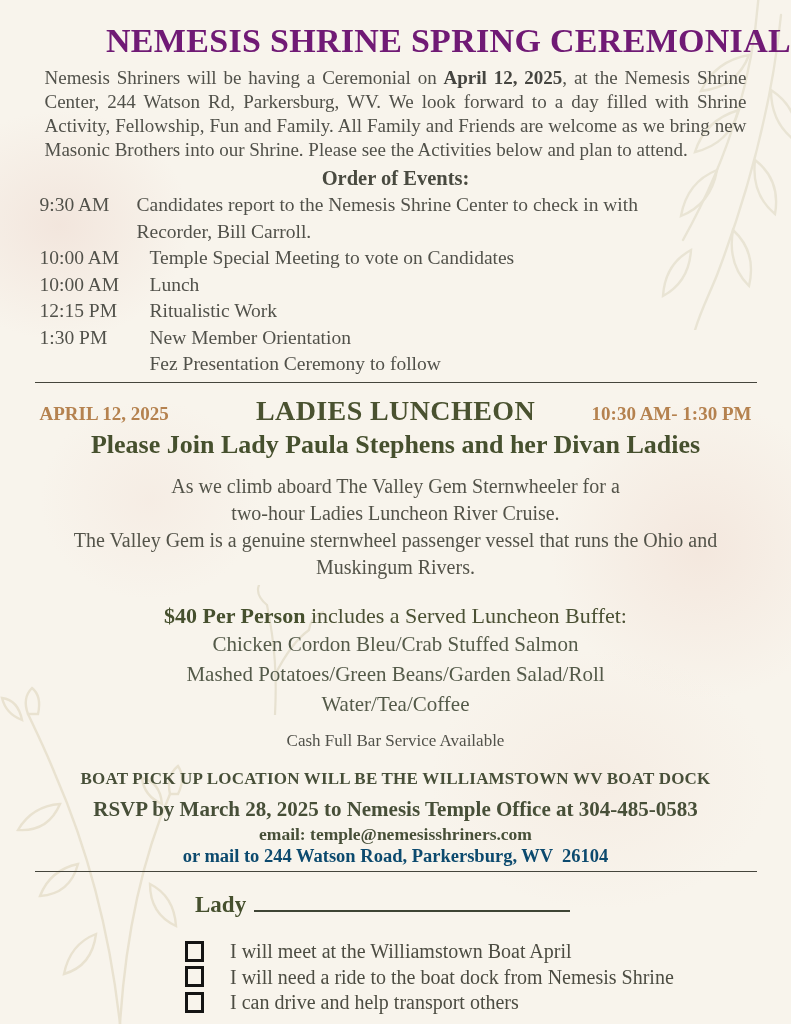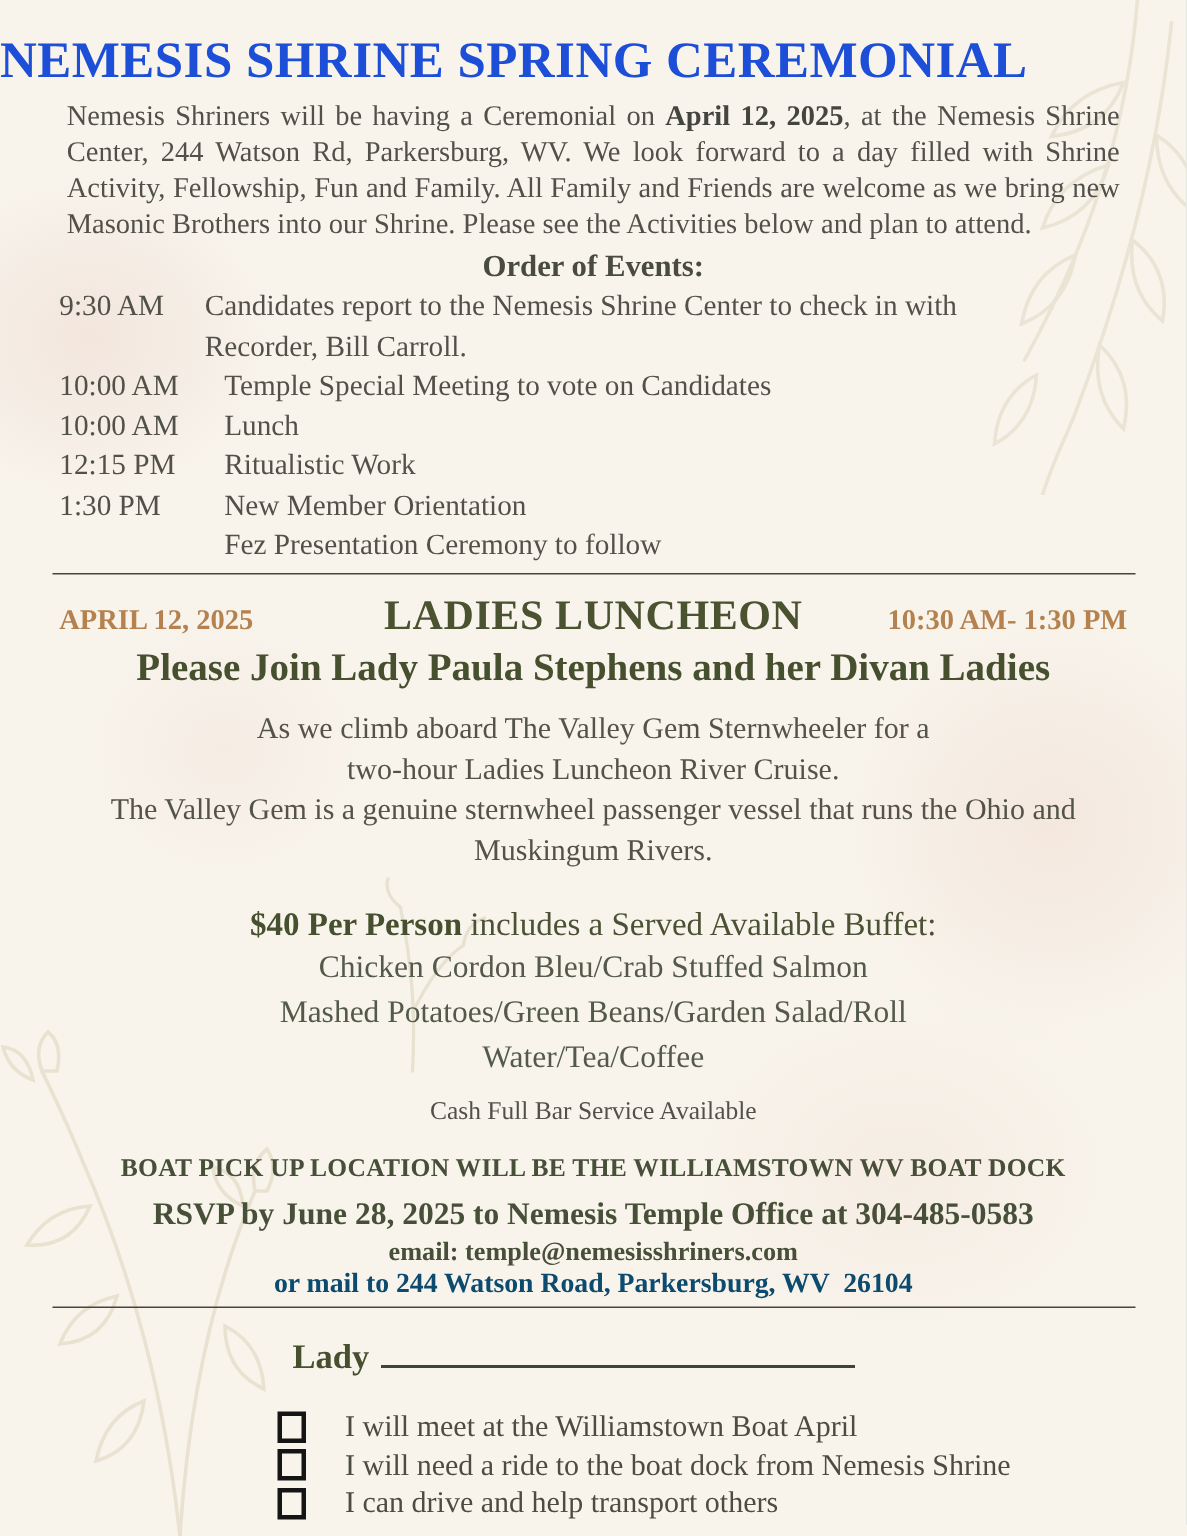--- a/index.html
+++ b/index.html
@@ -18,22 +18,22 @@
            background:radial-gradient(closest-side, rgba(234,208,198,.40), rgba(234,208,198,0)); }
   .blob2 { right:-60px; top:400px; width:300px; height:300px;
            background:radial-gradient(closest-side, rgba(238,214,202,.42), rgba(238,214,202,0)); }
   .blob3 { left:40px; top:400px; width:220px; height:200px;
            background:radial-gradient(closest-side, rgba(240,220,210,.30), rgba(240,220,210,0)); }
   .blob4 { left:430px; top:650px; width:340px; height:260px;
            background:radial-gradient(closest-side, rgba(240,222,210,.32), rgba(240,222,210,0)); }
   .content { position:relative; z-index:1; padding-top:23px; }
 
   h1.title {
-    margin:0; text-align:left; font-size:34px; font-weight:bold;
-    letter-spacing:.3px; color:#1d4ed8; line-height:1.05;
+    margin:0; text-align:right; font-size:34px; font-weight:bold;
+    letter-spacing:.3px; color:#701a75; line-height:1.05;
   }
   .intro {
     margin:7px auto 0; width:702px; font-size:19px; line-height:1.27;
     text-align:justify; color:#51514a;
   }
   .intro b { color:#454540; }
 
   .oe-heading {
     margin:5px 0 0; text-align:center; font-size:20.5px; font-weight:bold; color:#494a40;
   }
@@ -177,29 +177,29 @@
       <span class="lunch-time">10:30 AM- 1:30 PM</span>
     </div>
 
     <h3 class="invite">Please Join Lady Paula Stephens and her Divan Ladies</h3>
 
     <p class="cruise">As we climb aboard The Valley Gem Sternwheeler for a
 two-hour Ladies Luncheon River Cruise.</p>
     <p class="cruise second">The Valley Gem is a genuine sternwheel passenger vessel that runs the Ohio and
 Muskingum Rivers.</p>
 
-    <p class="price-line"><b>$40 Per Person</b><span> includes a Served Available Buffet:</span></p>
+    <p class="price-line"><b>$40 Per Person</b><span> includes a Served Luncheon Buffet:</span></p>
 
     <p class="menu-item">Chicken Cordon Bleu/Crab Stuffed Salmon</p>
     <p class="menu-item">Mashed Potatoes/Green Beans/Garden Salad/Roll</p>
     <p class="menu-item">Water/Tea/Coffee</p>
     <p class="bar-note">Cash Full Bar Service Available</p>
 
     <p class="boat-line">BOAT PICK UP LOCATION WILL BE THE WILLIAMSTOWN WV BOAT DOCK</p>
-    <p class="rsvp-line">RSVP by June 28, 2025 to Nemesis Temple Office at 304-485-0583</p>
+    <p class="rsvp-line">RSVP by March 28, 2025 to Nemesis Temple Office at 304-485-0583</p>
     <p class="email-line">email: temple@nemesisshriners.com</p>
     <p class="mail-line">or mail to 244 Watson Road, Parkersburg, WV  26104</p>
 
     <div class="divider"></div>
 
     <div class="lady-row"><span>Lady</span><span class="lady-line"></span></div>
 
     <div class="options">
       <div class="option">
         <span class="checkbox"></span>

